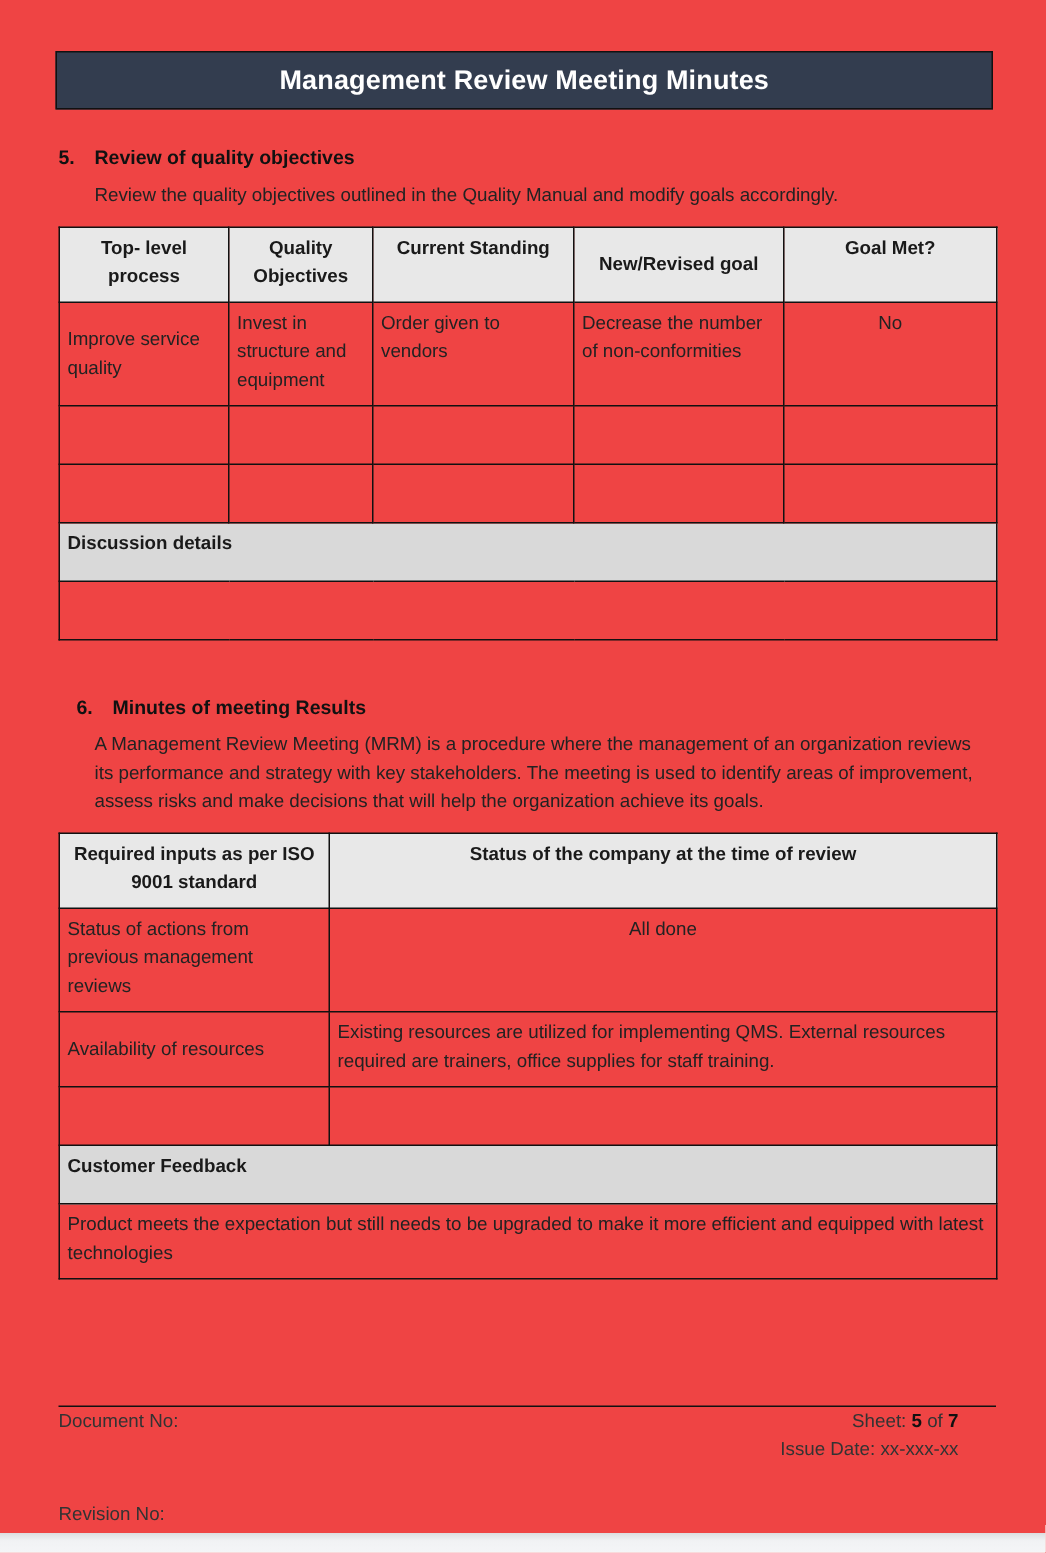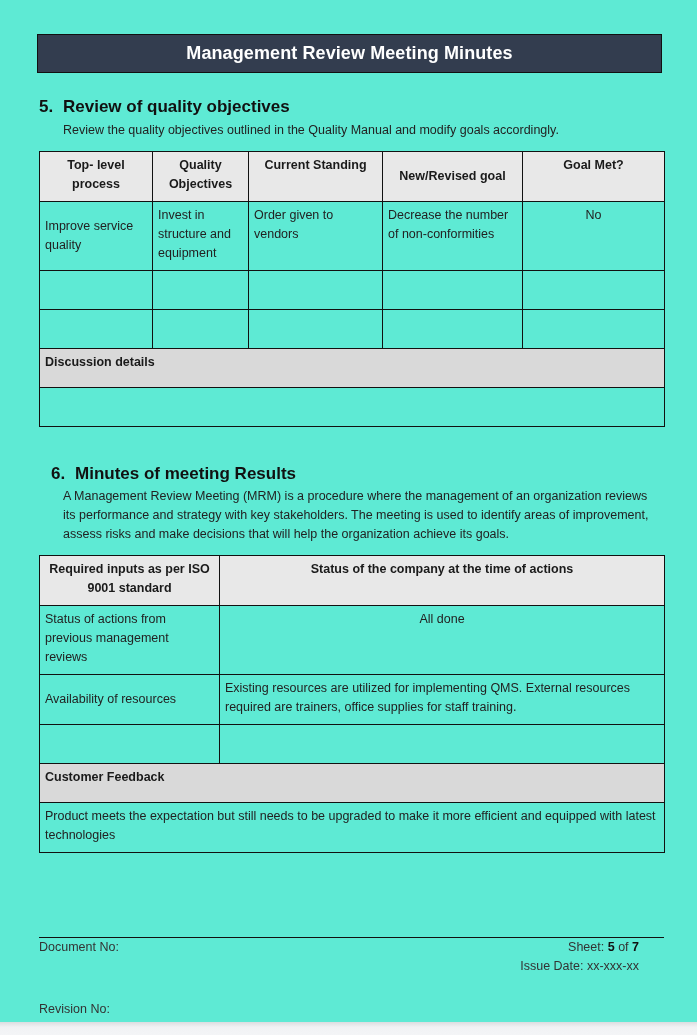--- a/index.html
+++ b/index.html
@@ -1,27 +1,27 @@
 <!DOCTYPE html>
 <html><head>
 <meta charset="utf-8">
 <style>
   * { box-sizing: border-box; margin: 0; padding: 0; }
   html, body { width: 697px; height: 1035px; background: #ffffff; overflow: hidden; }
   body { font-family: "Liberation Sans", "DejaVu Sans", sans-serif; color: #1a1a1a; position: relative; }
 
-  .page { position: absolute; left: 0; top: 0; width: 697px; height: 1022px; background: #5eead4; }
+  .page { position: absolute; left: 0; top: 0; width: 697px; height: 1022px; background: #ef4444; }
   .bottom-strip { position: absolute; left: 0; top: 1022px; width: 697px; height: 13px;
     background: linear-gradient(#dcdde0, #f1f2f4 40%, #f4f5f7); }
 
   .title-bar { position: absolute; left: 37px; top: 34px; width: 625px; height: 39px;
     background: #333d4f; border: 1px solid #111; display: flex; align-items: center; justify-content: center; }
   .title-bar span { color: #fff; font-weight: bold; font-size: 18px; letter-spacing: 0.1px; }
 
-  .section-heading { position: absolute; left: 39px; font-size: 17px; font-weight: bold; color: #111; }
+  .section-heading { position: absolute; left: 39px; font-size: 13px; font-weight: bold; color: #111; }
   .section-heading .num { display: inline-block; width: 24px; }
   .section-desc { position: absolute; left: 63px; font-size: 12.5px; line-height: 19px; color: #222; width: 600px; }
 
   table.grid { position: absolute; left: 39px; border-collapse: collapse; table-layout: fixed; width: 625px; padding-left: 28px; }
   table.grid td, table.grid th { border: 1px solid #111; font-size: 12.5px; line-height: 19px; vertical-align: top;
     padding: 4px 5px; font-weight: normal; color: #222; }
   table.grid th { background: #e8e8e8; font-weight: bold; text-align: center; color: #1a1a1a; }
   table.grid th.vmid { vertical-align: middle; }
   table.grid td.center { text-align: center; }
   table.grid td.band { background: #d9d9d9; font-weight: bold; color: #1a1a1a; }
@@ -96,21 +96,21 @@
   <div class="section-desc" style="top:487px;">A Management Review Meeting (MRM) is a procedure where the management of an organization reviews its performance and strategy with key stakeholders. The meeting is used to identify areas of improvement, assess risks and make decisions that will help the organization achieve its goals.</div>
 
   <table class="grid" style="top:555px;">
     <colgroup>
       <col style="width:180px">
         <col style="width:445px">
     </colgroup>
     <tbody>
         <tr style="height:50px">
       <th>Required inputs as per ISO 9001 standard</th>
-      <th>Status of the company at the time of actions</th>
+      <th>Status of the company at the time of review</th>
     </tr>
     <tr style="height:69px">
       <td>Status of actions from previous management reviews</td>
       <td class="center">All done</td>
     </tr>
     <tr style="height:50px">
       <td style="vertical-align:middle">Availability of resources</td>
       <td>Existing resources are utilized for implementing QMS. External resources required are trainers, office supplies for staff training.</td>
     </tr>
     <tr style="height:39px">

